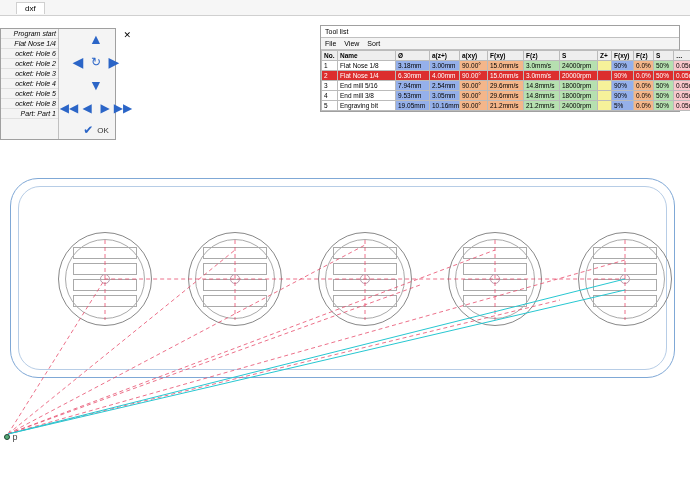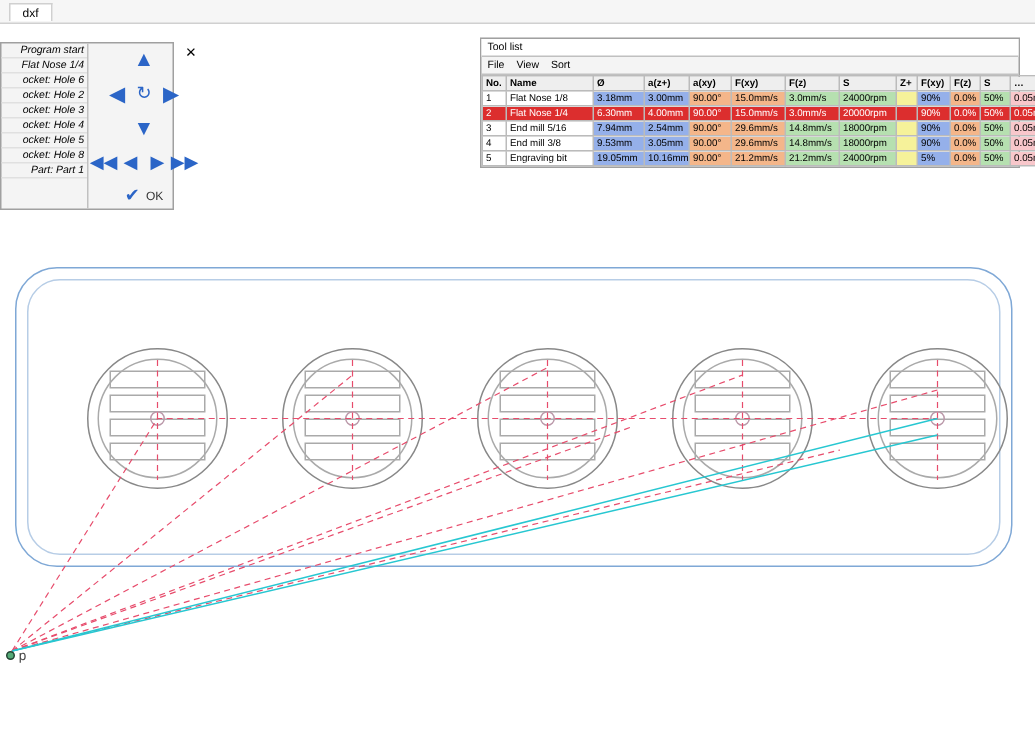--- a/index.html
+++ b/index.html
@@ -1,19 +1,19 @@
 <!DOCTYPE html>
 <html><head>
 <meta charset="utf-8">
 <style>
   * { box-sizing: border-box; margin: 0; padding: 0; }
   body { width: 690px; height: 500px; font-family: "Segoe UI", Tahoma, sans-serif; font-size: 8px; background: #fff; overflow: hidden; position: relative; }
 
   
-  .tabstrip { height: 16px; background: #f6f6f6; border-bottom: 1px solid #d0d0d0; display: flex; align-items: center; padding-left: 6px; }
+  .tabstrip { height: 16px; background: #f6f6f6; border-bottom: 1px solid #d0d0d0; display: flex; align-items: center; padding-left: 16px; }
   .tabstrip .tab { background: #fff; border: 1px solid #d0d0d0; border-bottom: none; padding: 1px 8px; font-size: 8px; }
 
   
   .prog-panel { position: absolute; left: 0; top: 28px; width: 116px; height: 112px; border: 1px solid #a0a0a0; background: #f4f4f4; display: flex; }
   .prog-list { flex: 0 0 58px; border-right: 1px solid #c0c0c0; display: flex; flex-direction: column; }
   .prog-list div { font-size: 7px; padding: 1px 2px; border-bottom: 1px solid #e0e0e0; font-style: italic; text-align: right; white-space: nowrap; overflow: hidden; }
   .nav-pad { flex: 1; position: relative; display: flex; flex-direction: column; align-items: center; justify-content: space-between; padding: 2px; }
   .nav-close { position: absolute; top: 1px; right: 2px; font-size: 9px; cursor: pointer; }
   .nav-row { display: flex; gap: 2px; justify-content: center; }
   .arrow { width: 16px; height: 16px; display: flex; align-items: center; justify-content: center; font-size: 12px; color: #2b65c7; }

